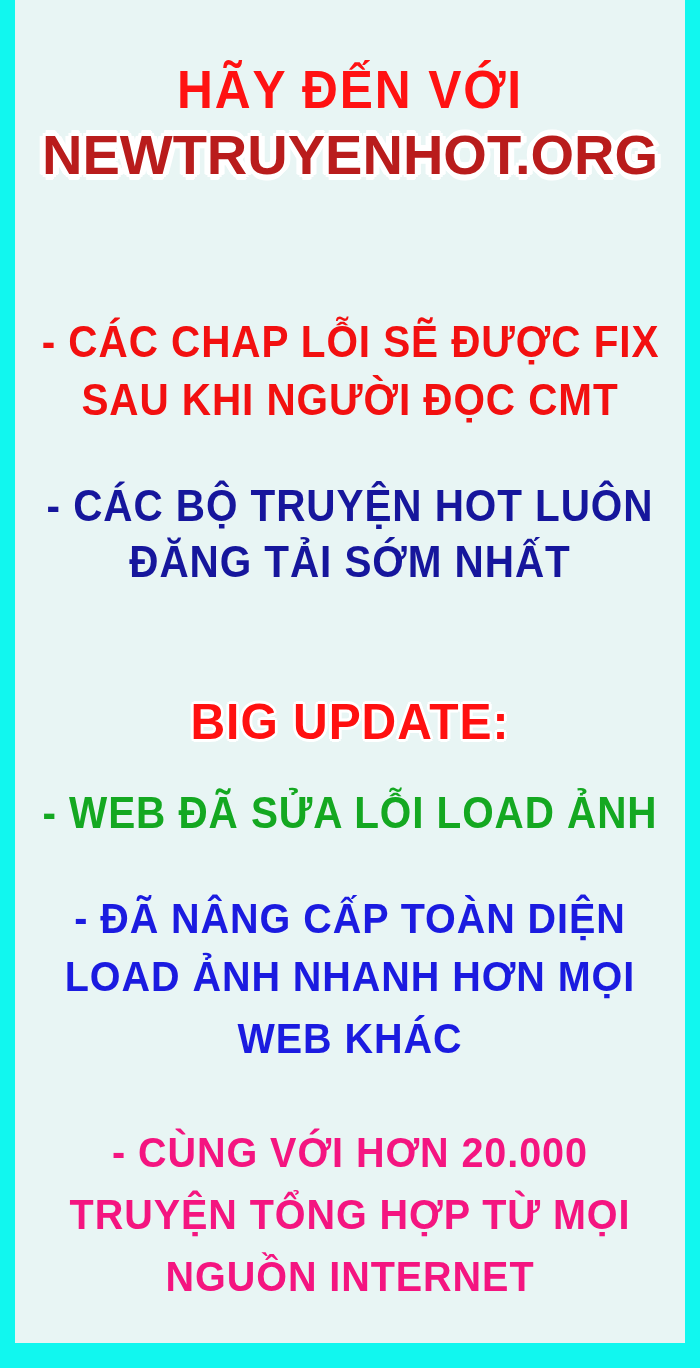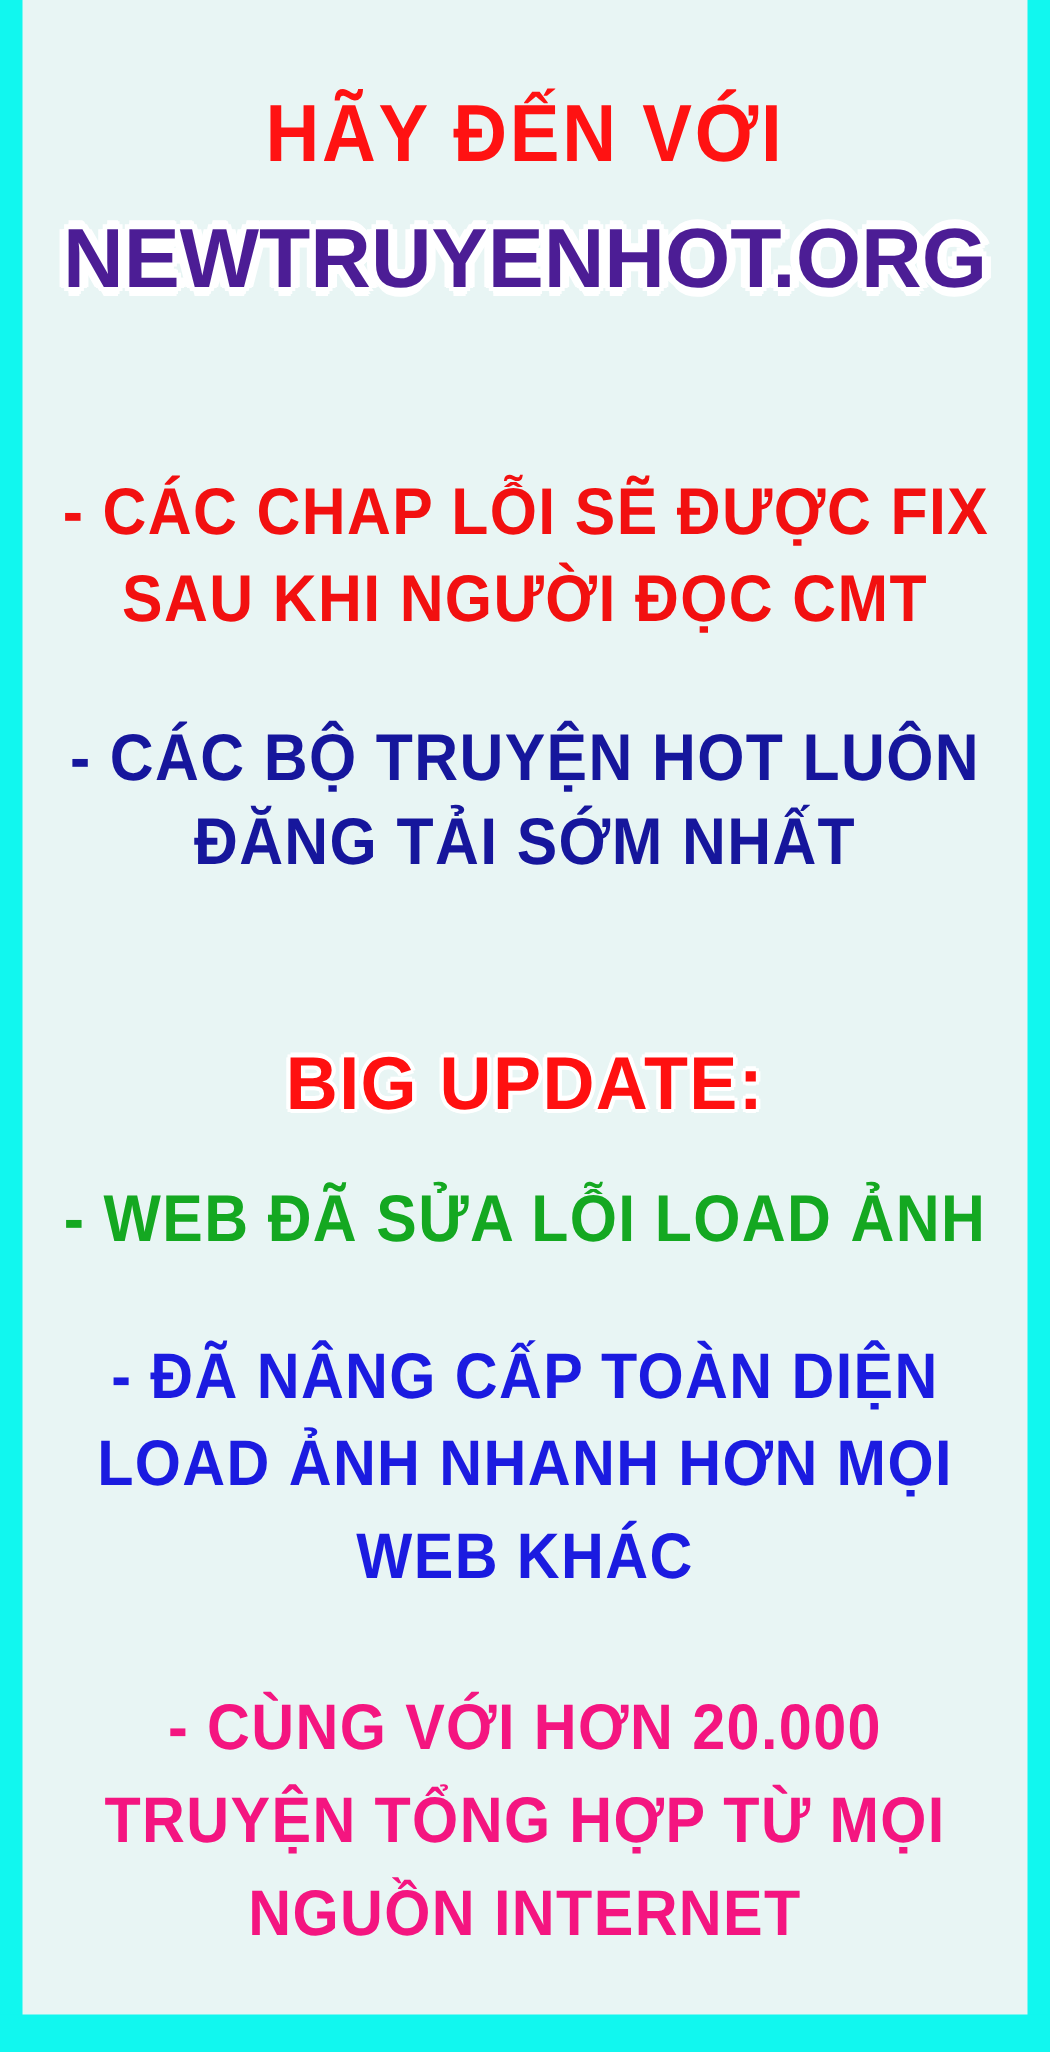--- a/index.html
+++ b/index.html
@@ -70,23 +70,23 @@
   
   .headline-red {
     color: #FF1212;
     font-size: 54px;
     top: 62px;
     letter-spacing: 2px;
   }
 
   
   .headline-domain {
-    color: #4c1d95;
+    color: #b91c1c;
     font-size: 56px;
-    top: 144px;
+    top: 127px;
     letter-spacing: 0px;
     transform: scaleX(1.0);
     text-shadow:
        4px 0 0 #fff,  -4px 0 0 #fff,  0 4px 0 #fff,  0 -4px 0 #fff,
        3px 3px 0 #fff, -3px 3px 0 #fff, 3px -3px 0 #fff, -3px -3px 0 #fff,
        5px 1px 0 #fff, -5px 1px 0 #fff, 1px 5px 0 #fff, 1px -5px 0 #fff,
        6px 0 0 #fff,  -6px 0 0 #fff,  0 6px 0 #fff,  0 -6px 0 #fff;
   }
 
   

